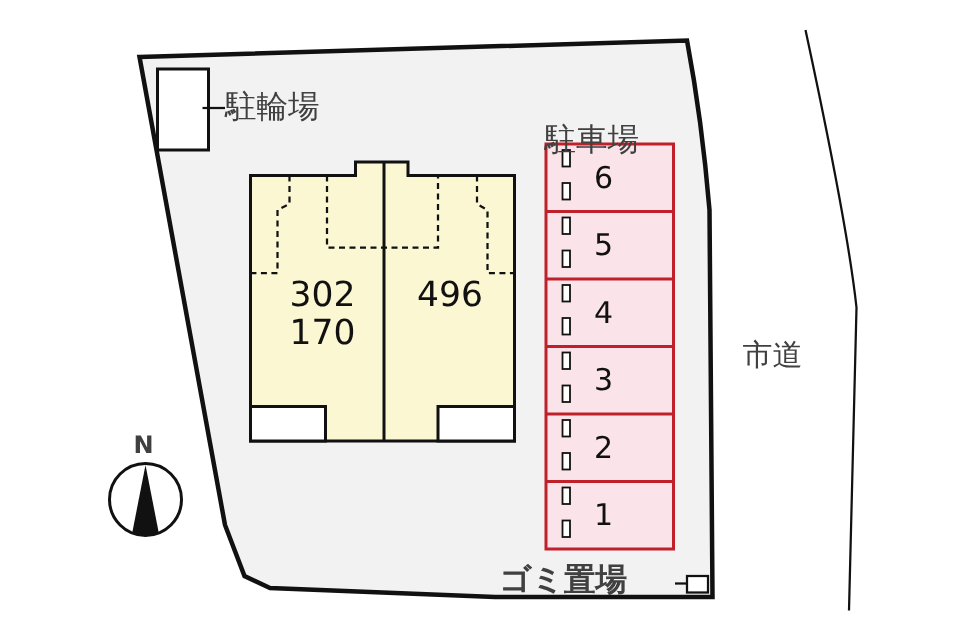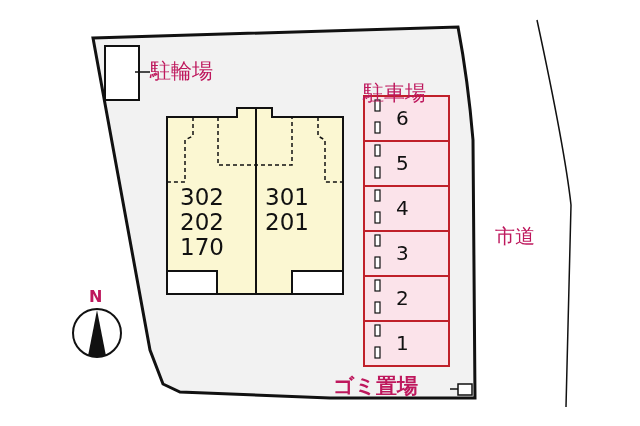--- a/index.html
+++ b/index.html
@@ -1,21 +1,21 @@
 <!DOCTYPE html>
 <html><head>
 <meta charset="utf-8">
 <style>
   html, body { margin:0; padding:0; background:#ffffff; }
   body { width:640px; height:426px; position:relative; overflow:hidden;
          font-family: "DejaVu Sans", "Liberation Sans", sans-serif; }
   svg { position:absolute; left:0; top:0; }
-  .lbl { position:absolute; color:#be185d; white-space:nowrap; line-height:1; }
+  .lbl { position:absolute; color:#404040; white-space:nowrap; line-height:1; }
   .big { font-size:21px; }
-  .unit { position:absolute; font-size:23px; line-height:25px; color:#111; }
+  .unit { position:absolute; font-size:23px; line-height:25px; text-align:center; color:#111; }
   .pnum { position:absolute; font-size:20px; color:#111; line-height:1; }
 </style>
 </head>
 <body>
 
 <svg width="640" height="426" viewBox="0 0 640 426">
 
   <path d="M537,20 Q565,150 571,205 L566,407" fill="none" stroke="#111" stroke-width="1.5"></path>
 
   <path d="M93,38 L458,27 Q468,80 473,140 L475,398 L330,398 L180,392 L163,384 L150,350 L93,38 Z" fill="#f2f2f2" stroke="#111" stroke-width="3"></path>
@@ -68,26 +68,24 @@
 </svg>
 
 <div class="lbl big" style="left:150px;top:61px;">駐輪場</div>
 <div class="lbl big" style="left:363px;top:83px;">駐車場</div>
 <div class="lbl big" style="left:333px;top:376px;font-weight:bold;">ゴミ置場</div>
 <div class="lbl big" style="left:495px;top:226px;font-size:20px;">市道</div>
 <div class="lbl" style="left:89px;top:289px;font-size:16px;font-weight:bold;">N</div>
 
 <div class="unit" style="left:180px;top:185px;width:70px;">
   <div>302</div>
-  <div>202</div>
   <div>170</div>
 </div>
 <div class="unit" style="left:265px;top:185px;width:70px;">
-  <div>301</div>
-  <div>201</div>
+  <div>496</div>
 </div>
 
 <div class="pnum" style="left:396px;top:108px;">6</div>
 <div class="pnum" style="left:396px;top:153px;">5</div>
 <div class="pnum" style="left:396px;top:198px;">4</div>
 <div class="pnum" style="left:396px;top:243px;">3</div>
 <div class="pnum" style="left:396px;top:288px;">2</div>
 <div class="pnum" style="left:396px;top:333px;">1</div>
 
 </body></html>

